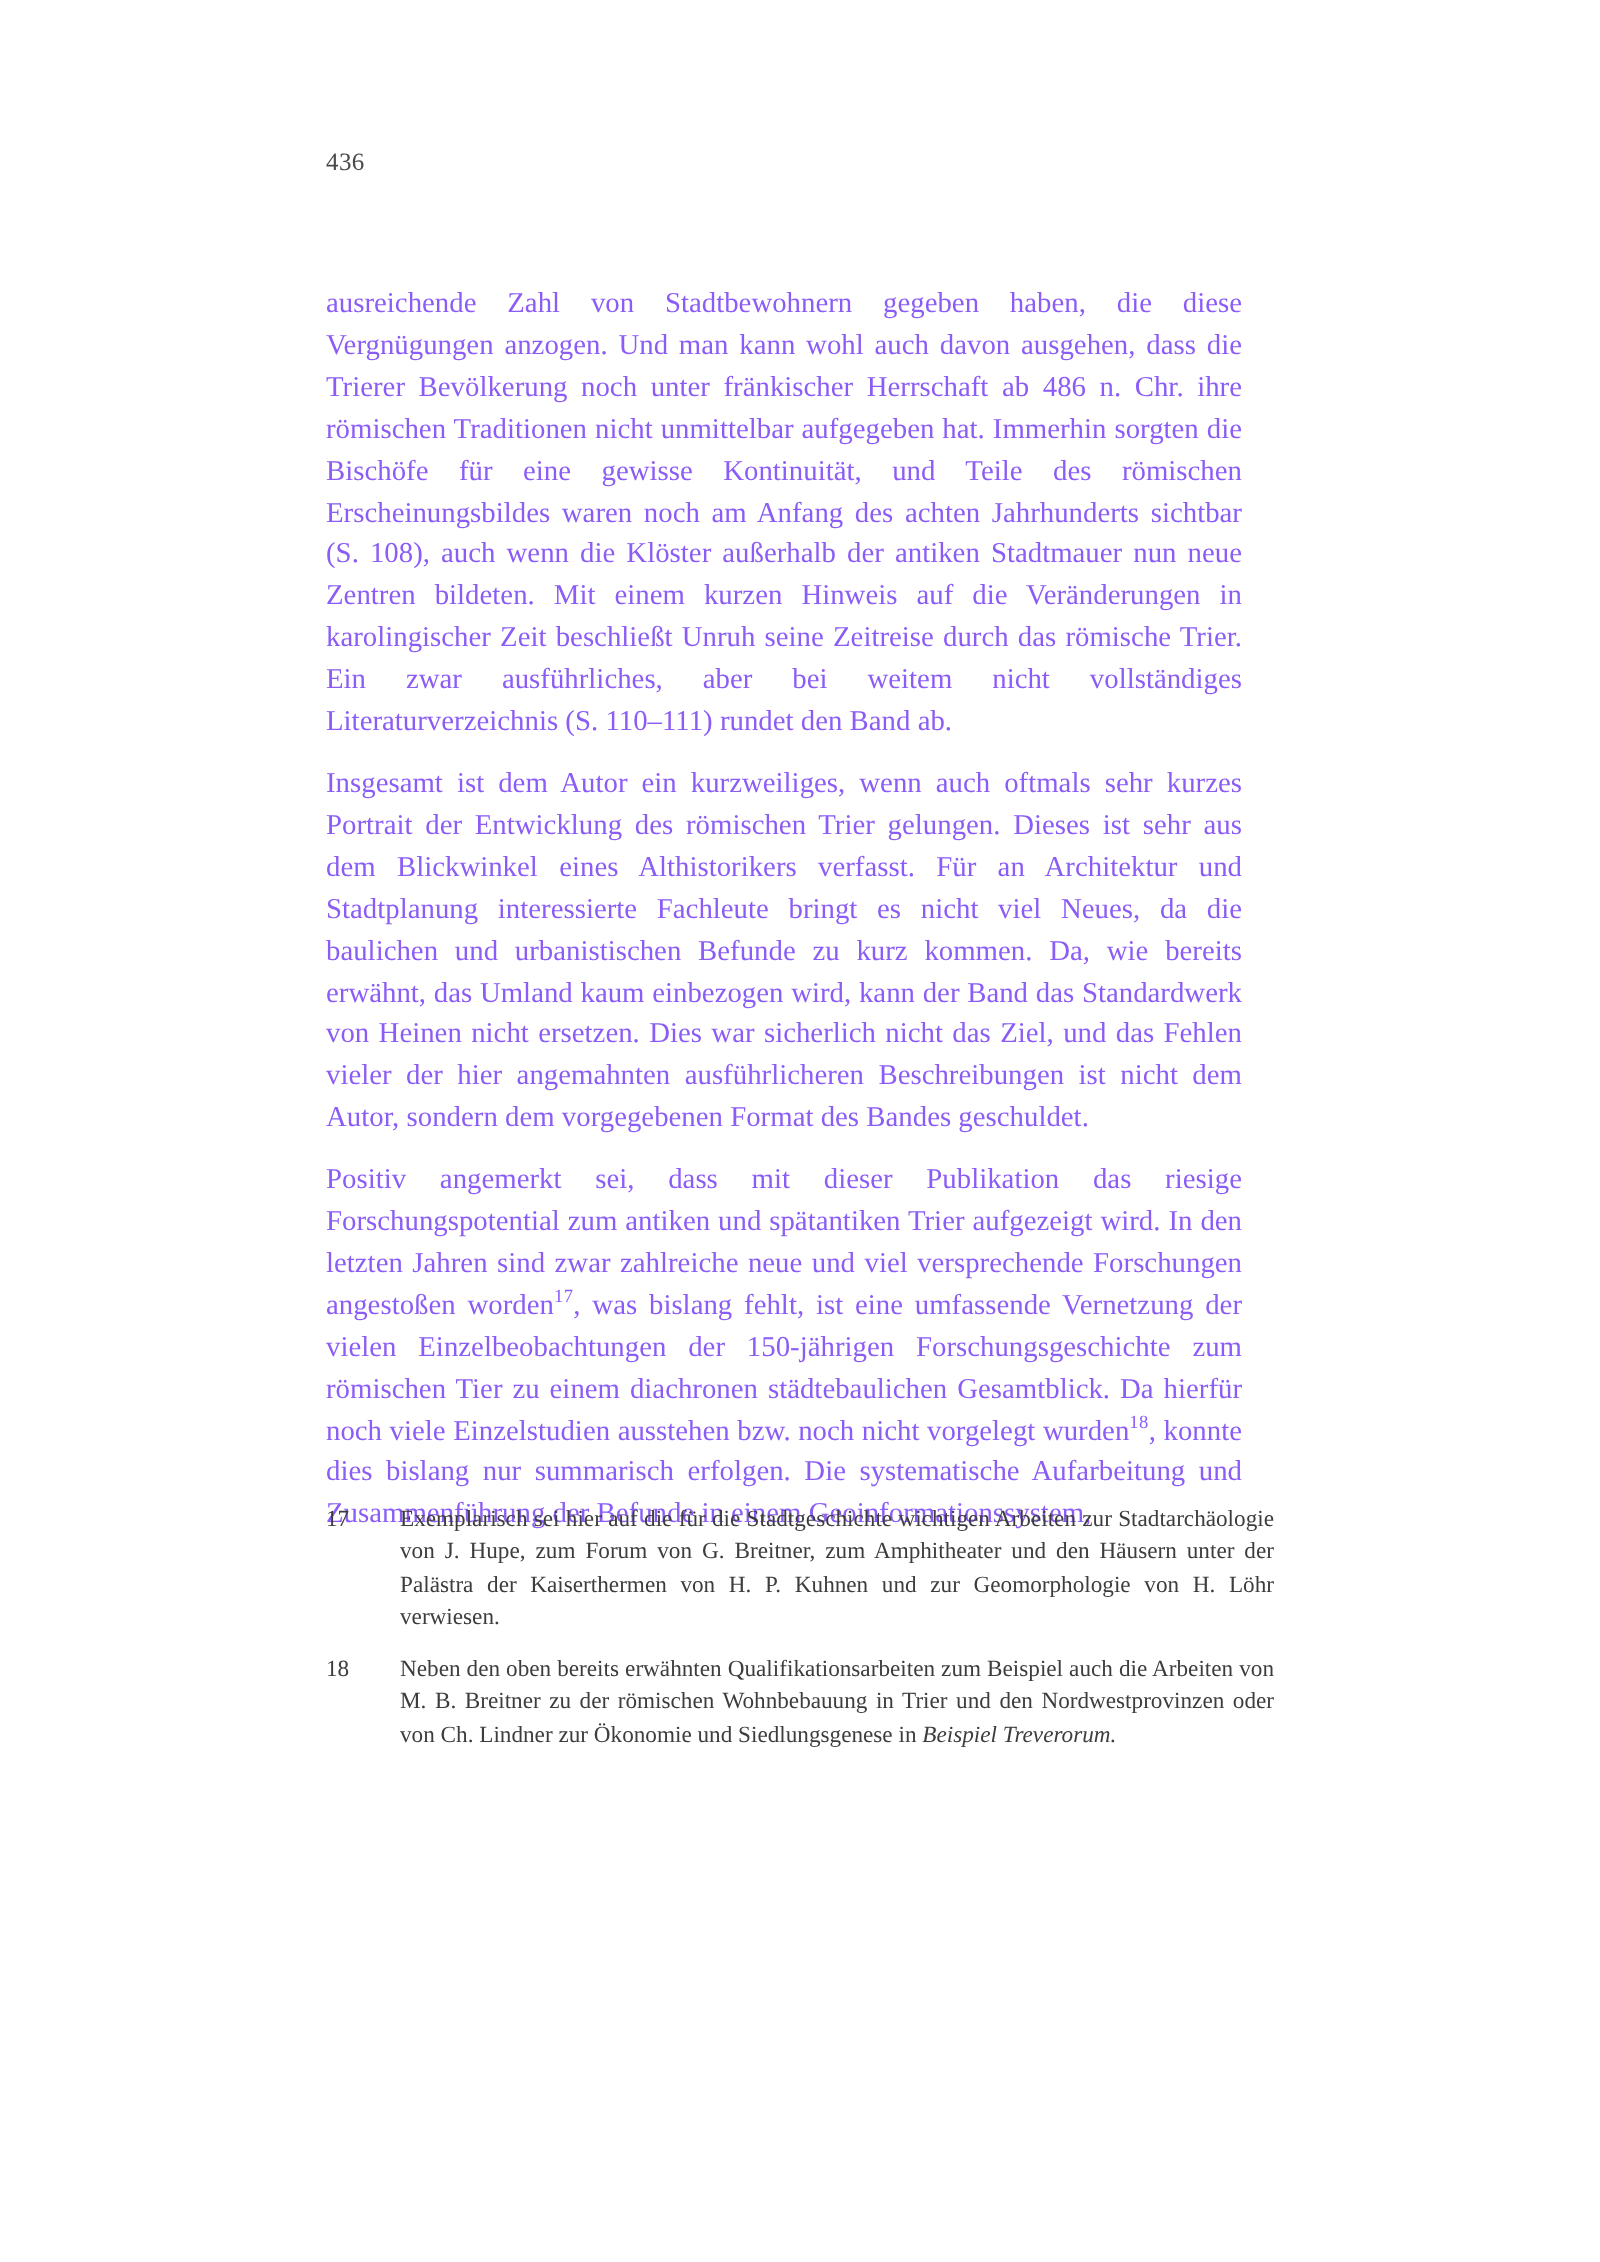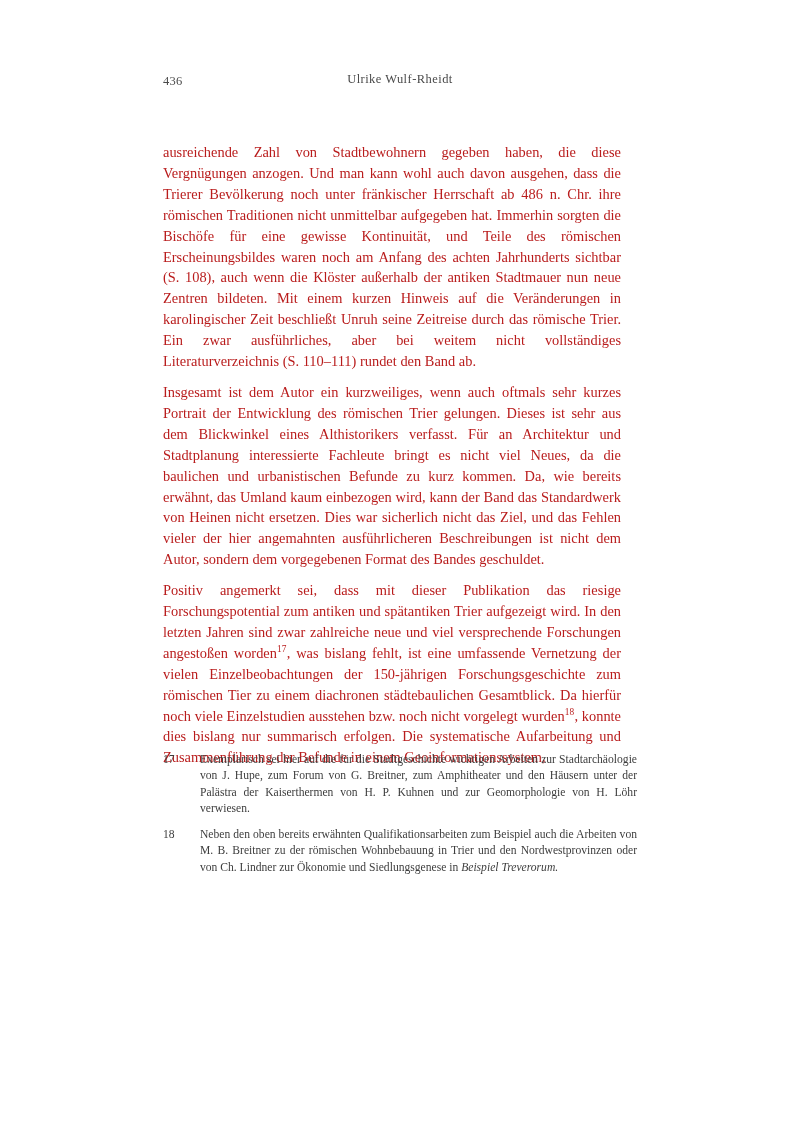--- a/index.html
+++ b/index.html
@@ -58,21 +58,21 @@
     top: 142px;
     width: 474px;
   }
   .para {
     margin: 0 16px 10px 0;
     font-size: 14.4px;
     line-height: 20.9px;
     text-align: justify;
     text-justify: inter-word;
     letter-spacing: 0.01px;
-    color: #b91c1c;
+    color: #8b5cf6;
     hyphens: manual;
   }
   .para:last-child {
     margin-bottom: 0;
   }
   sup.fn-ref {
     font-size: 9.3px;
     vertical-align: super;
     line-height: 0;
     letter-spacing: 0.2px;
@@ -115,21 +115,20 @@
     font-style: italic;
   }
 </style>
 </head>
 <body>
 
 <div class="page">
 
   <div class="running-head">
     <span class="folio">436</span>
-    <span class="head-title">Ulrike Wulf-Rheidt</span>
   </div>
 
   <div class="body-block">
 
     <p class="para">ausreichende Zahl von Stadtbewohnern gegeben haben, die diese Vergnügungen anzogen. Und man kann wohl auch davon ausgehen, dass die Trierer Bevölkerung noch unter fränkischer Herrschaft ab 486 n. Chr. ihre römischen Traditionen nicht unmittelbar aufgegeben hat. Immerhin sorgten die Bischöfe für eine gewisse Kontinuität, und Teile des römischen Erscheinungsbildes waren noch am Anfang des achten Jahrhunderts sichtbar (S. 108), auch wenn die Klöster außerhalb der antiken Stadtmauer nun neue Zentren bildeten. Mit einem kurzen Hinweis auf die Veränderungen in karolingischer Zeit beschließt Unruh seine Zeitreise durch das römische Trier. Ein zwar ausführliches, aber bei weitem nicht vollständiges Literaturverzeichnis (S. 110–111) rundet den Band ab.</p>
 
     <p class="para">Insgesamt ist dem Autor ein kurzweiliges, wenn auch oftmals sehr kurzes Portrait der Entwicklung des römischen Trier gelungen. Dieses ist sehr aus dem Blickwinkel eines Althistorikers verfasst. Für an Architektur und Stadtplanung interessierte Fachleute bringt es nicht viel Neues, da die baulichen und urbanistischen Befunde zu kurz kommen. Da, wie bereits erwähnt, das Umland kaum einbezogen wird, kann der Band das Standardwerk von Heinen nicht ersetzen. Dies war sicherlich nicht das Ziel, und das Fehlen vieler der hier angemahnten ausführlicheren Beschreibungen ist nicht dem Autor, sondern dem vorgegebenen Format des Bandes geschuldet.</p>
 
     <p class="para"><span>Positiv angemerkt sei, dass mit dieser Publikation das riesige Forschungspotential zum antiken und spätantiken Trier aufgezeigt wird. In den letzten Jahren sind zwar zahlreiche neue und viel versprechende Forschungen angestoßen worden</span><sup class="fn-ref">17</sup><span>, was bislang fehlt, ist eine umfassende Vernetzung der vielen Einzelbeobachtungen der 150-jährigen Forschungsgeschichte zum römischen Tier zu einem diachronen städtebaulichen Gesamtblick. Da hierfür noch viele Einzelstudien ausstehen bzw. noch nicht vorgelegt wurden</span><sup class="fn-ref">18</sup><span>, konnte dies bislang nur summarisch erfolgen. Die systematische Aufarbeitung und Zusammenführung der Befunde in einem Geoinformationssystem,</span></p>
 

